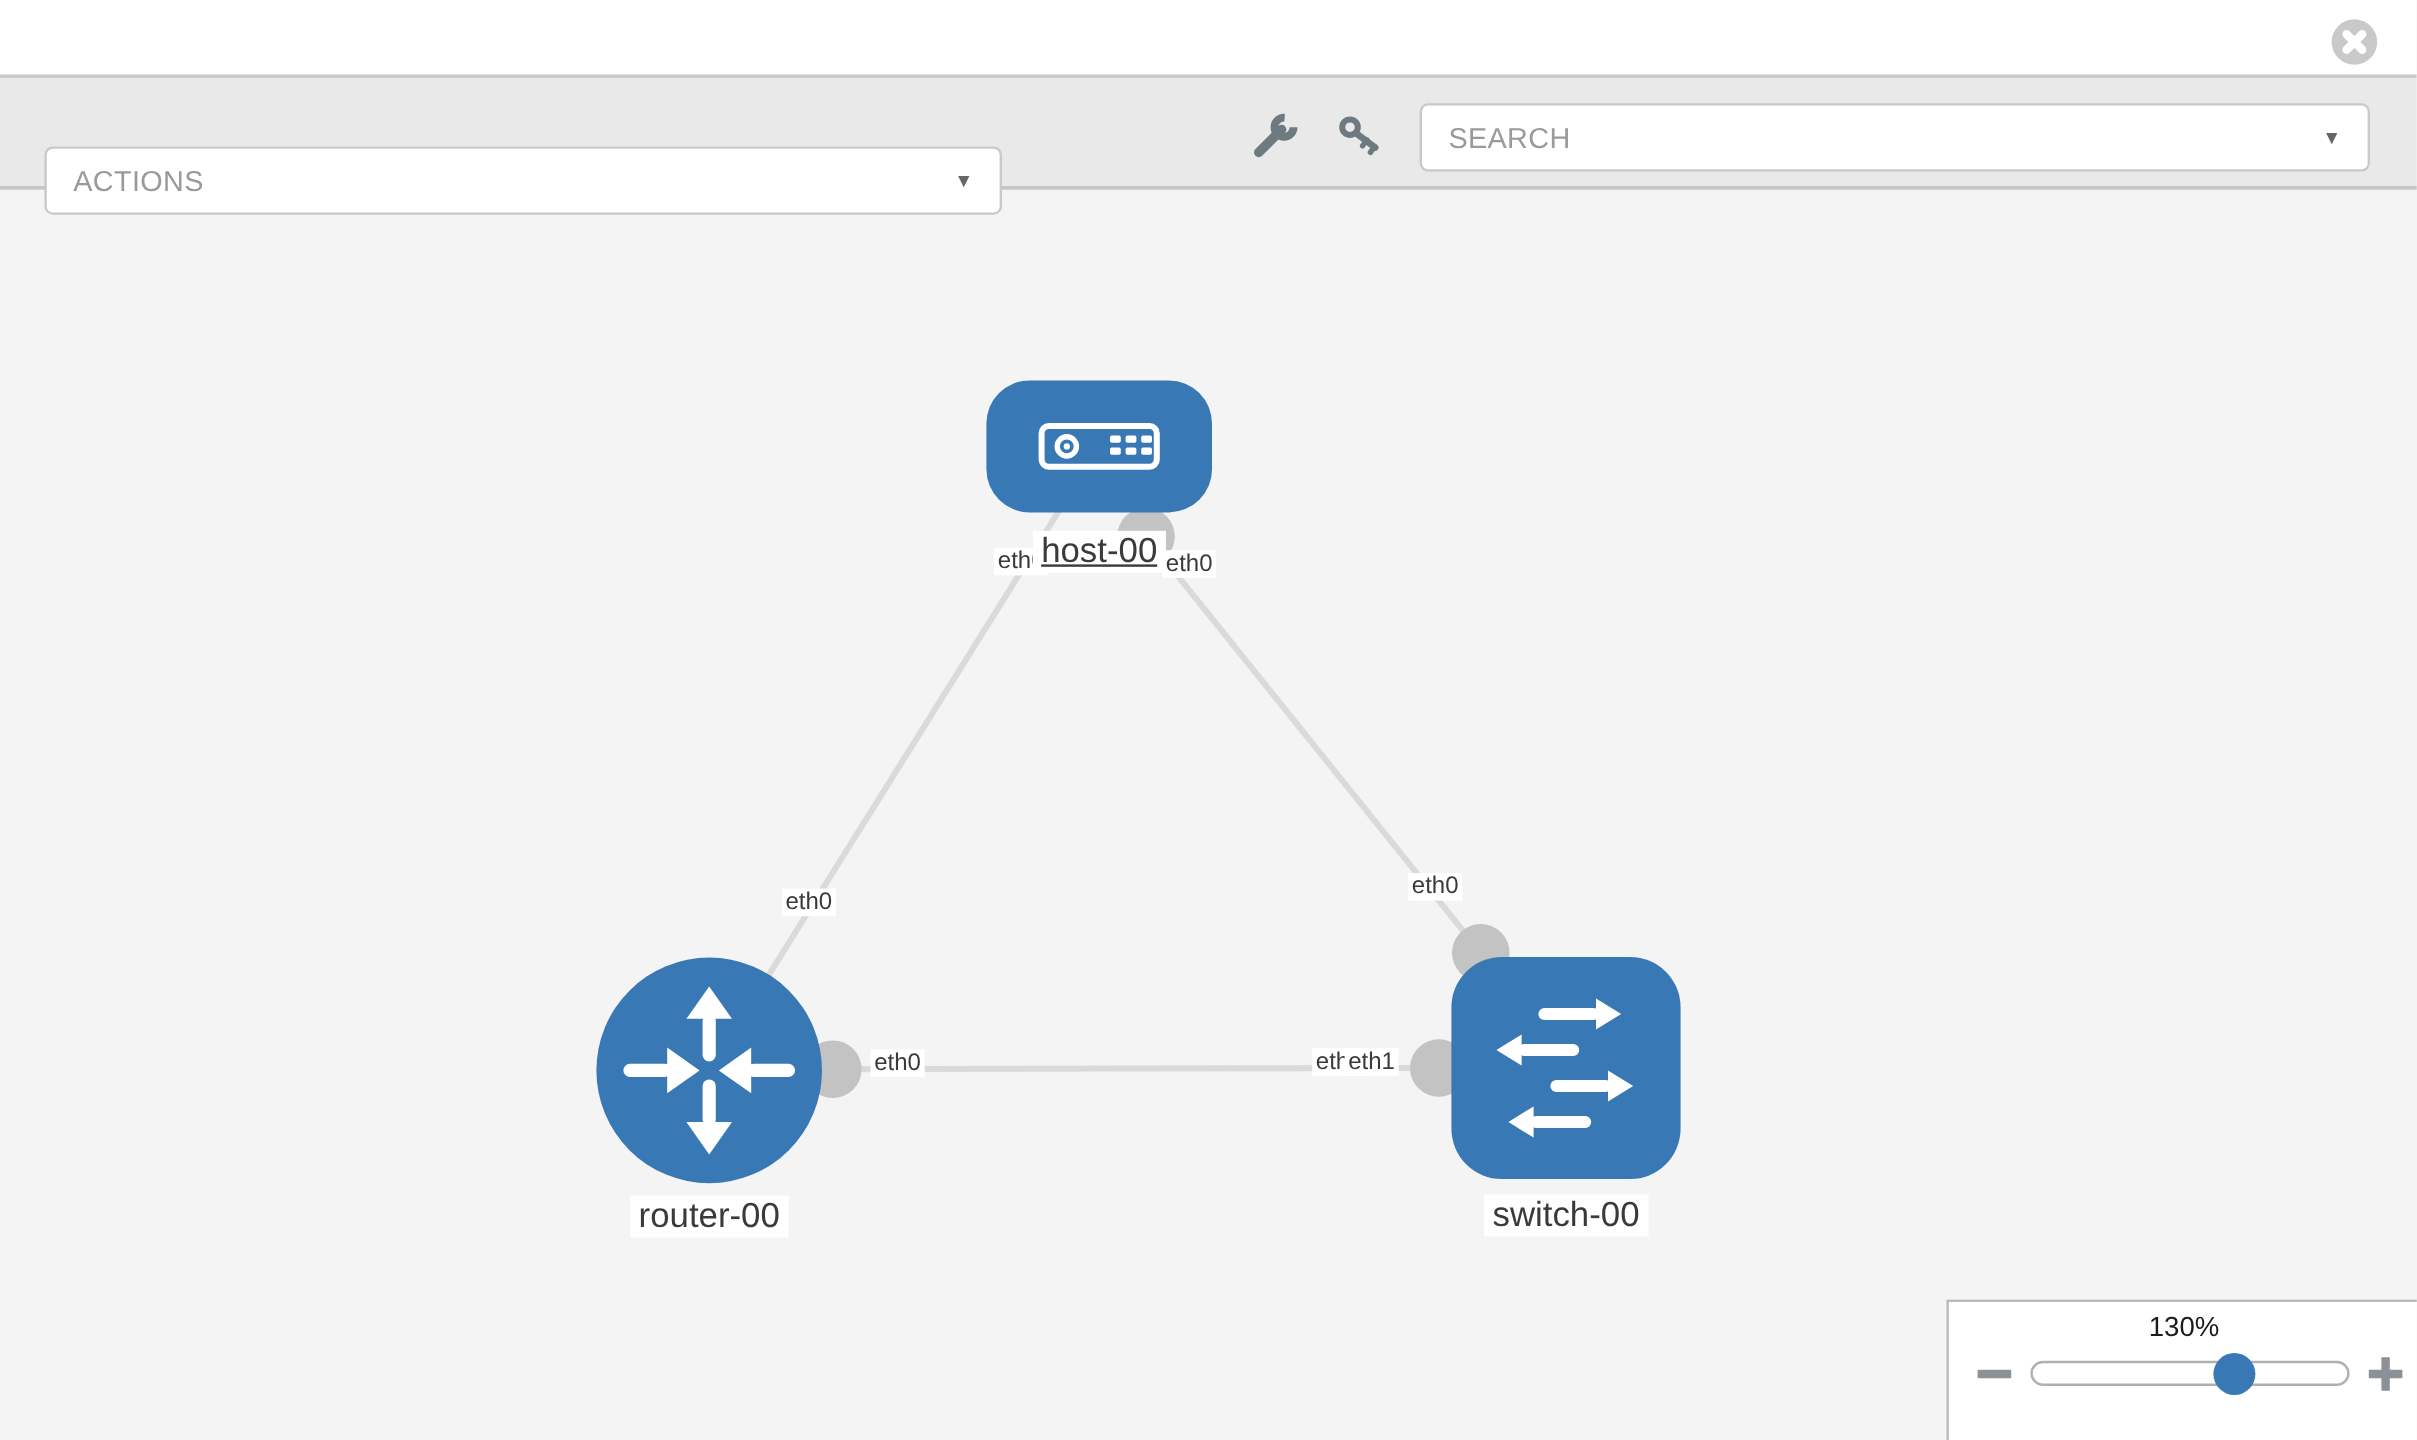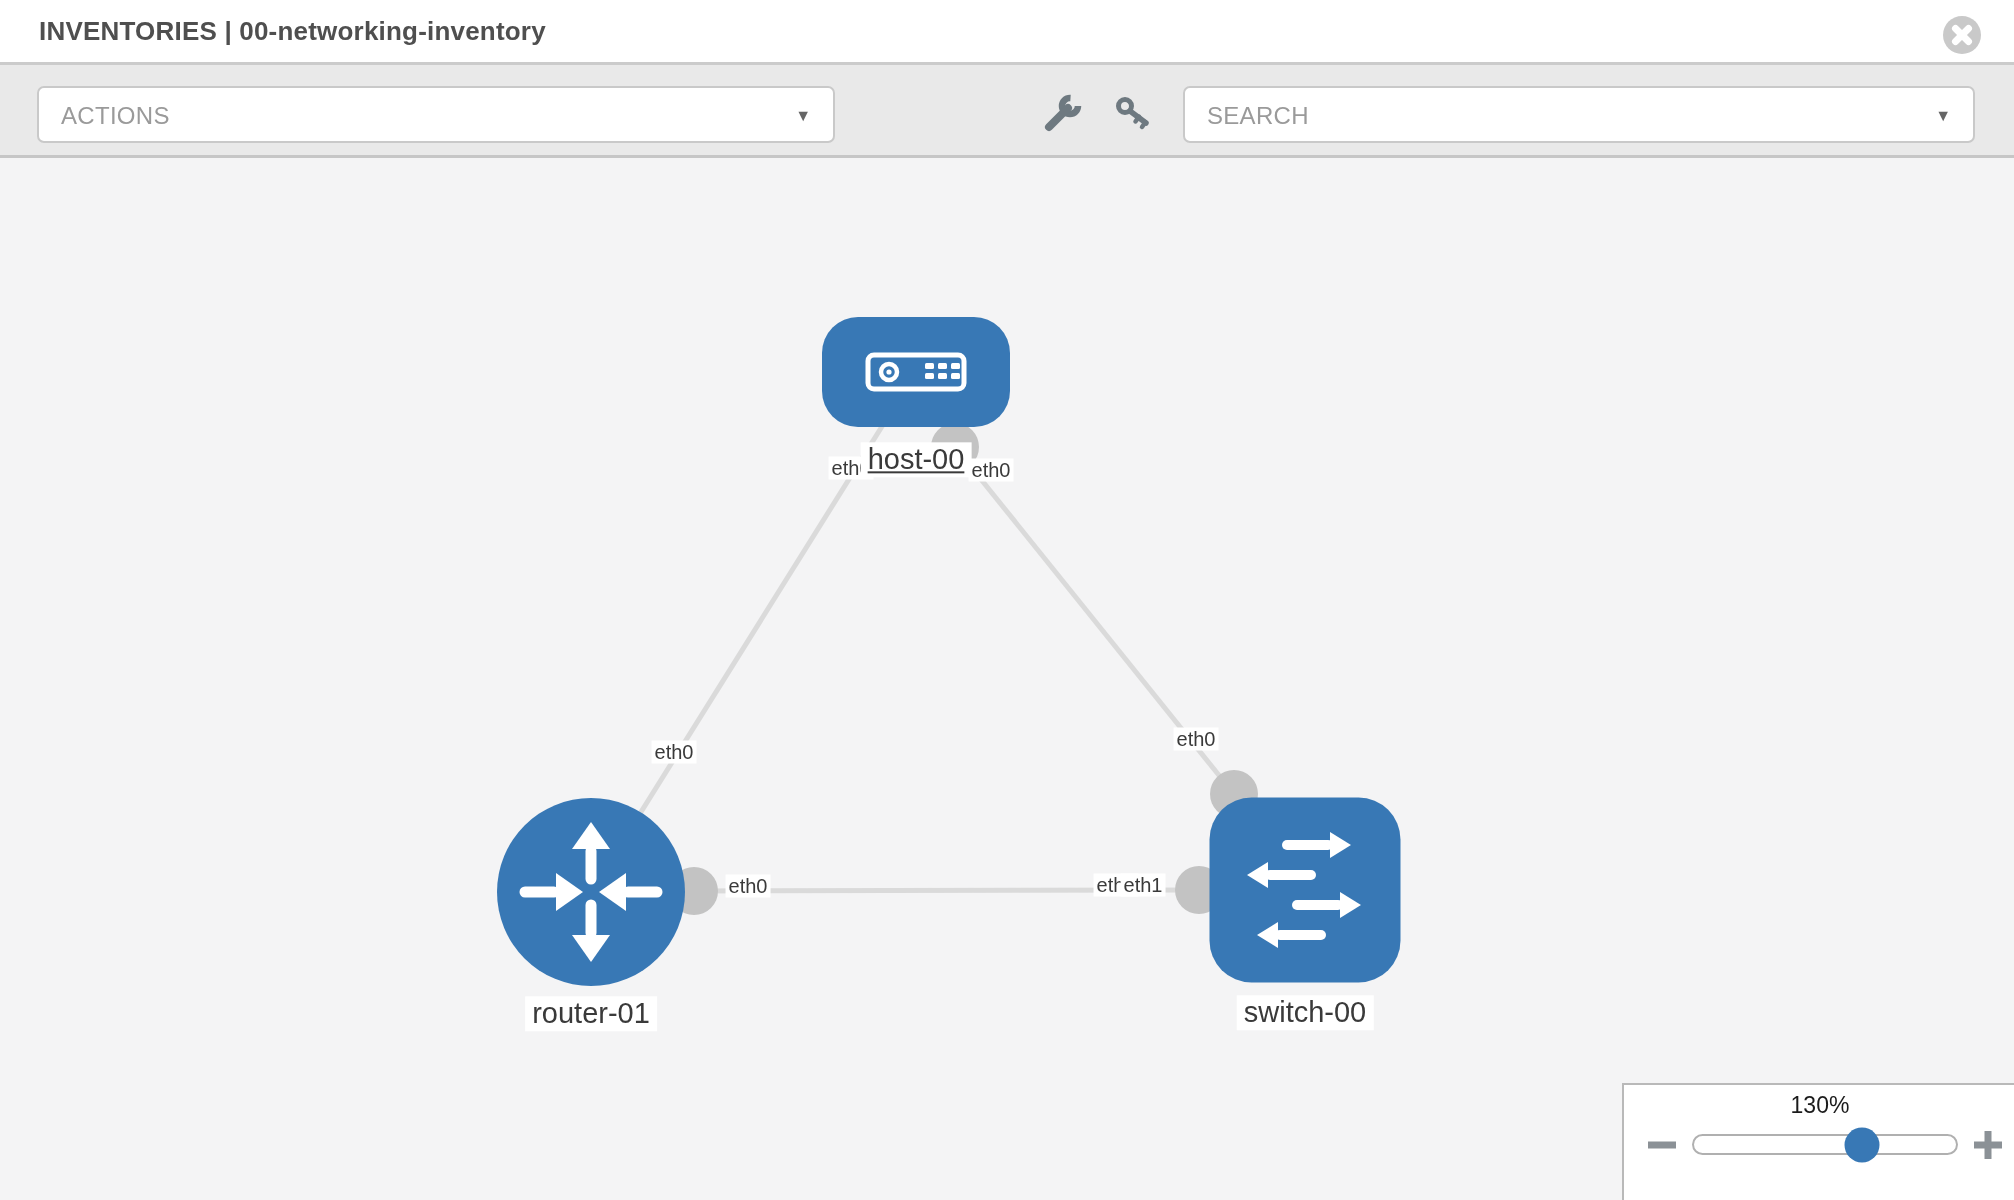--- a/index.html
+++ b/index.html
@@ -32,21 +32,21 @@
     border:2px solid #c9c9c9;border-radius:7px;cursor:pointer;
   }
   .select-box .sel-label{
     position:absolute;left:22px;top:0;height:53px;line-height:55px;
     font-size:24px;color:#9a9a9a;letter-spacing:.3px;
   }
   .select-box .caret{
     position:absolute;right:22px;top:0;height:53px;line-height:55px;
     font-size:16px;color:#666;
   }
-  .actions-box{left:37px;width:794px;}
+  .actions-box{left:37px;width:794px;margin-top:36px;}
   .search-box{left:1183px;width:788px;}
   .tool-icon{position:absolute;top:26px;width:44px;height:44px;cursor:pointer;}
   .tool-icon.wrench{left:1041px;}
   .tool-icon.key{left:1111px;}
   
   #topo-svg{position:absolute;left:0;top:0;z-index:1;}
   #labels{position:absolute;left:0;top:0;width:2014px;height:1200px;z-index:2;pointer-events:none;}
   .eth-label,.node-label{
     position:absolute;transform:translate(-50%,-50%);
     background:#ffffff;color:#3a3a3a;white-space:nowrap;
@@ -129,26 +129,25 @@
   </svg>
 <div id="labels">
     <div class="eth-label" style="left: 851px; top: 468px;">eth0</div>
     <div class="eth-label" style="left: 991px; top: 470px;">eth0</div>
     <div class="eth-label" style="left: 674px; top: 752px;">eth0</div>
     <div class="eth-label" style="left: 748px; top: 886px;">eth0</div>
     <div class="eth-label" style="left: 1196px; top: 739px;">eth0</div>
     <div class="eth-label" style="left: 1116px; top: 885px;">eth0</div>
     <div class="eth-label" style="left: 1143px; top: 885px; text-align: center;">eth1</div>
     <div class="node-label" style="left: 916px; top: 460px; text-decoration: underline;">host-00</div>
-    <div class="node-label" style="left: 591px; top: 1014px;">router-01</div>
+    <div class="node-label" style="left: 591px; top: 1014px;">router-00</div>
     <div class="node-label" style="left: 1305px; top: 1013px;">switch-00</div>
   </div>
 
 <div class="header">
-  <div class="page-title">INVENTORIES | 00-networking-inventory</div>
   <div class="close-btn">
     <svg width="38" height="38" viewBox="0 0 38 38">
       <line x1="12.5" y1="12.5" x2="25.5" y2="25.5" stroke="#ffffff" stroke-width="7" stroke-linecap="round"></line>
       <line x1="25.5" y1="12.5" x2="12.5" y2="25.5" stroke="#ffffff" stroke-width="7" stroke-linecap="round"></line>
     </svg>
   </div>
 </div>
 
 <div class="toolbar">
   <div class="select-box actions-box">

